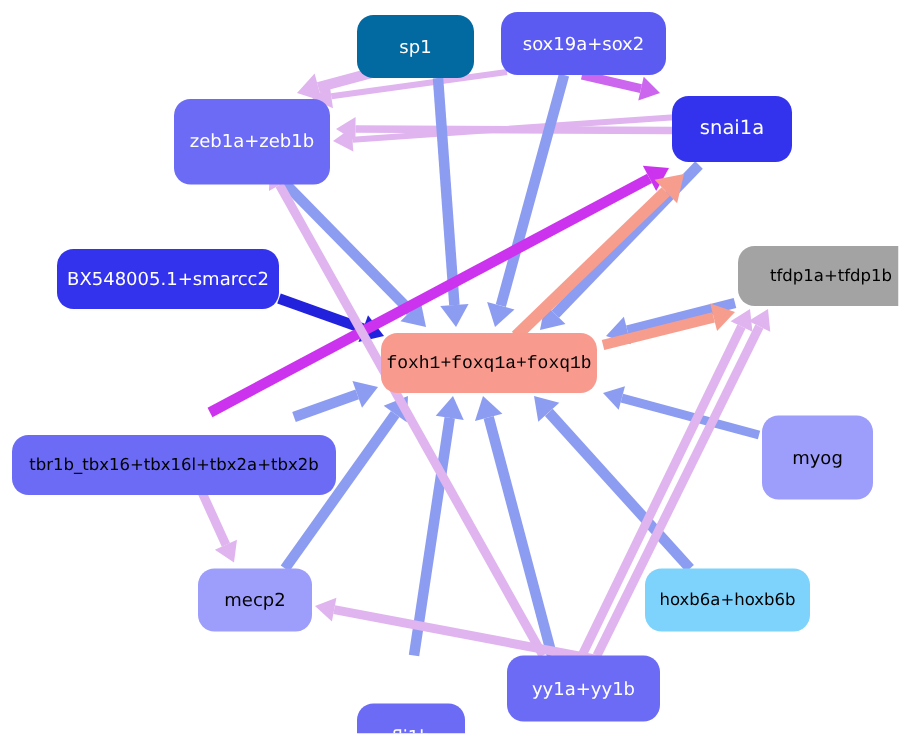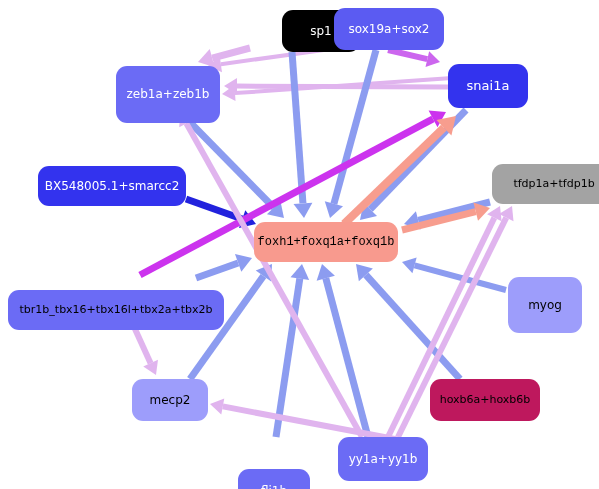--- a/index.html
+++ b/index.html
@@ -147,21 +147,21 @@
           <polygon points="500,206 501.61693868353746,221.23139879635747 487.039950146959,214.1637679907437" fill="#e0b4ee"></polygon>
         </g>
         <g>
           <line x1="398" y1="437" x2="506.2468614642974" y2="217.65767545392364" stroke="#e0b4ee" stroke-width="6" stroke-linecap="butt"></line>
           <polygon points="512,206 513.5104900163575,221.24232331078449 498.98323291223727,214.0730275970628" fill="#e0b4ee"></polygon>
         </g>
       </g>
   </svg>
 
   <div id="nodes-group">
-      <div class="node" style="left: 238px; top: 10px; width: 78px; height: 42px; background: #000000; color: rgb(255, 255, 255); font-size: 12px; margin-left: 44px;">
+      <div class="node" style="left: 238px; top: 10px; width: 78px; height: 42px; background: #0369a1; color: rgb(255, 255, 255); font-size: 12px;">
         <span class="node-label">sp1</span>
       </div>
       <div class="node" style="left: 334px; top: 8px; width: 110px; height: 42px; background: rgb(91, 91, 242); color: rgb(255, 255, 255); font-size: 12px;">
         <span class="node-label">sox19a+sox2</span>
       </div>
       <div class="node" style="left: 116px; top: 66px; width: 104px; height: 57px; background: rgb(107, 107, 245); color: rgb(255, 255, 255); font-size: 12px;">
         <span class="node-label">zeb1a+zeb1b</span>
       </div>
       <div class="node" style="left: 448px; top: 64px; width: 80px; height: 44px; background: rgb(51, 51, 238); color: rgb(255, 255, 255); font-size: 13px; justify-content: center;">
         <span class="node-label">snai1a</span>
@@ -177,24 +177,24 @@
       </div>
       <div class="node" style="left: 8px; top: 278px; width: 216px; height: 40px; background: rgb(107, 107, 245); color: rgb(0, 0, 0); font-size: 11px; margin-top: 12px;">
         <span class="node-label">tbr1b_tbx16+tbx16l+tbx2a+tbx2b</span>
       </div>
       <div class="node" style="left: 508px; top: 277px; width: 74px; height: 56px; background: rgb(157, 157, 251); color: rgb(0, 0, 0); font-size: 12px;">
         <span class="node-label">myog</span>
       </div>
       <div class="node" style="left: 132px; top: 379px; width: 76px; height: 42px; background: rgb(157, 157, 251); color: rgb(0, 0, 0); font-size: 12px; align-items: center;">
         <span class="node-label">mecp2</span>
       </div>
-      <div class="node" style="left: 430px; top: 379px; width: 110px; height: 42px; background: #be185d; color: rgb(0, 0, 0); font-size: 11px;">
+      <div class="node" style="left: 430px; top: 379px; width: 110px; height: 42px; background: #7dd3fc; color: rgb(0, 0, 0); font-size: 11px;">
         <span class="node-label">hoxb6a+hoxb6b</span>
       </div>
       <div class="node" style="left: 238px; top: 437px; width: 72px; height: 44px; background: rgb(107, 107, 245); color: rgb(255, 255, 255); font-size: 12px; margin-top: 32px;">
         <span class="node-label">fli1b</span>
       </div>
-      <div class="node" style="left: 338px; top: 437px; width: 90px; height: 44px; background: rgb(107, 107, 245); color: rgb(255, 255, 255); font-size: 12px;">
+      <div class="node" style="left: 338px; top: 437px; width: 102px; height: 44px; background: rgb(107, 107, 245); color: rgb(255, 255, 255); font-size: 12px;">
         <span class="node-label">yy1a+yy1b</span>
       </div>
     </div>
 
 </div>
 
 </body></html>

